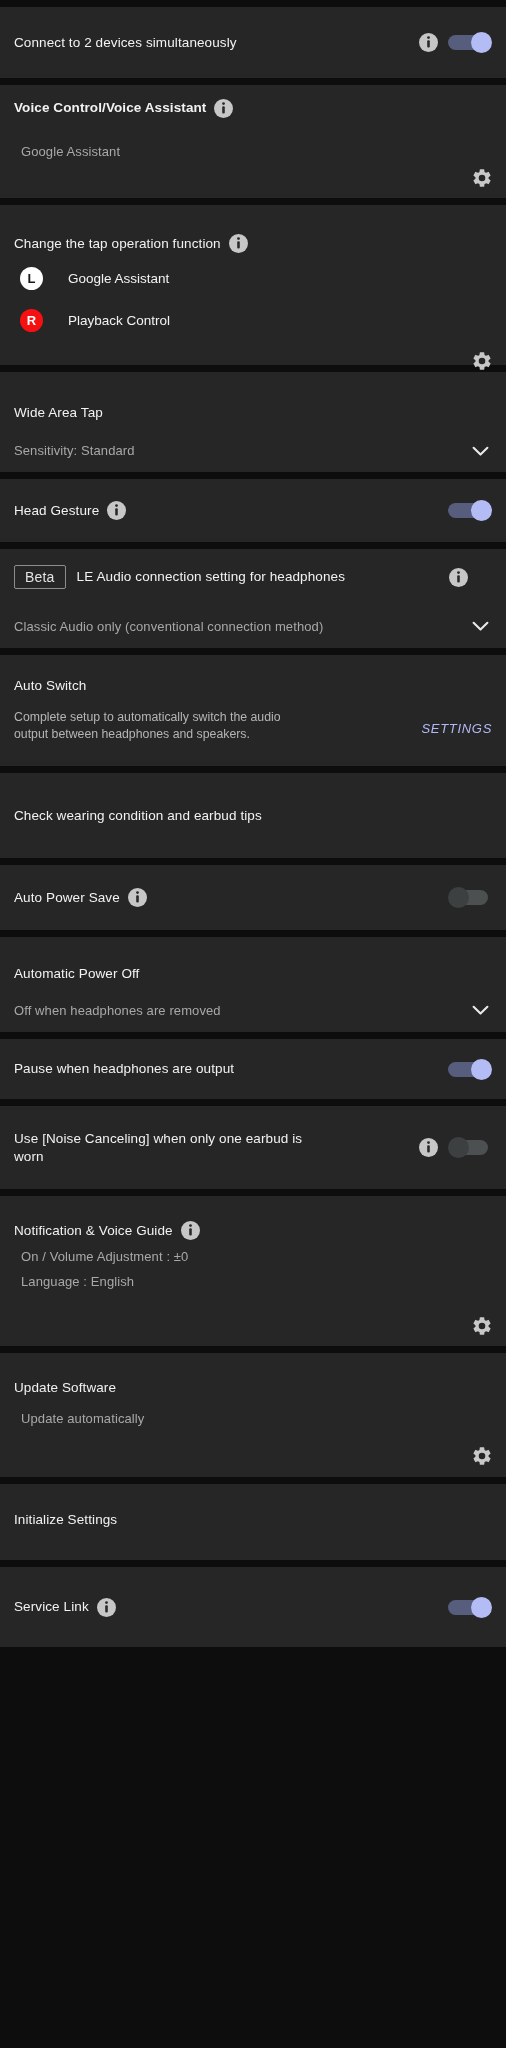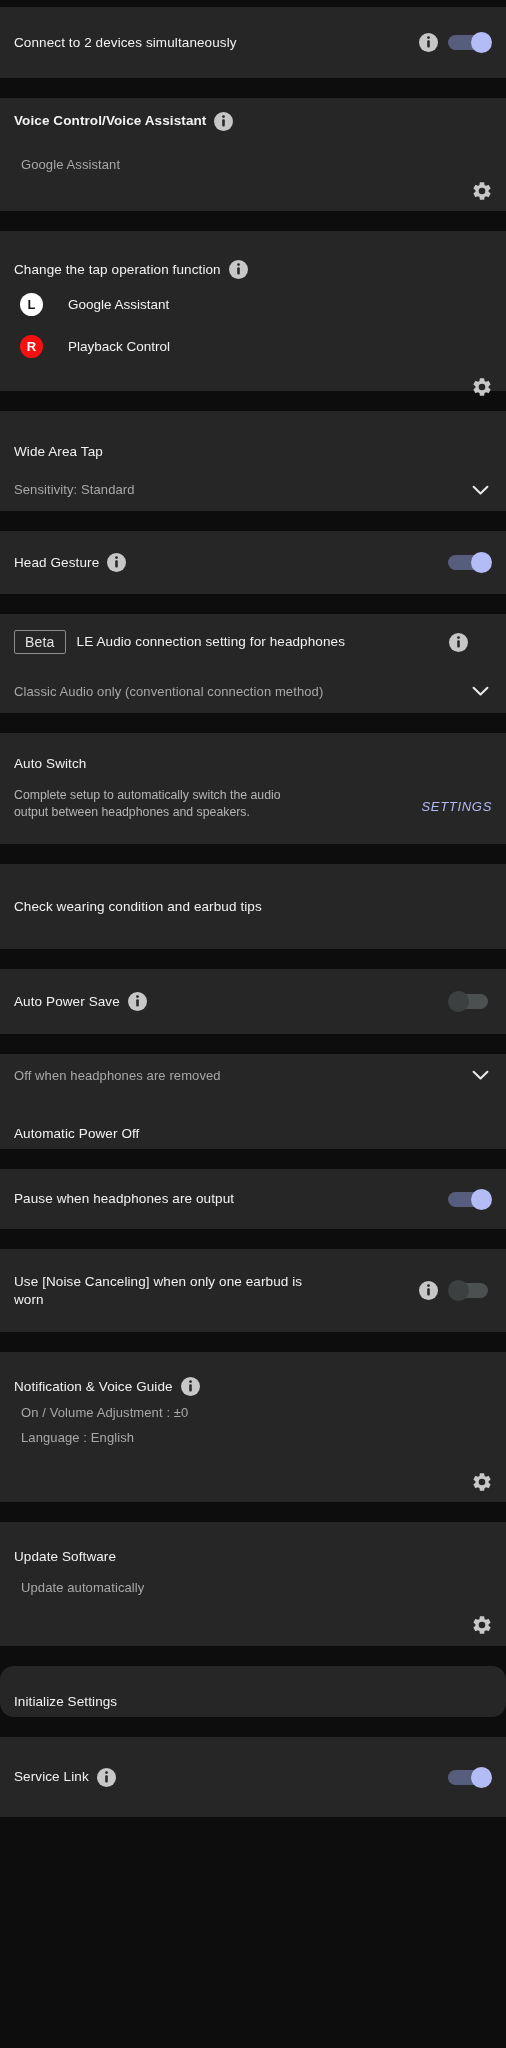--- a/index.html
+++ b/index.html
@@ -10,21 +10,21 @@
     -webkit-font-smoothing:antialiased;
   }
   body { width:506px; min-height:2048px; }
 
   .screen { width:506px; background:#0d0d0d; padding-top:7px; }
 
   
   .card {
     background:#262626;
     width:100%;
-    margin-bottom:20px;
+    margin-bottom:7px;
     position:relative;
   }
 
   
   .row {
     display:flex;
     align-items:center;
     width:100%;
     padding:0 14px;
     position:relative;
@@ -291,31 +291,31 @@
       </span>
       <span class="spacer"></span>
       <span class="toggle off">
         <span class="track"></span>
           <span class="knob"></span>
       </span>
     </div>
   </div>
 
   <div class="card" style="height:95px;">
+    <div class="row" style="height:52px; align-items:flex-end; padding-bottom:6px;">
+      <span class="row-title">Automatic Power Off</span>
+    </div>
     <div class="row" style="height:43px;">
       <span class="row-sub">Off when headphones are removed</span>
       <span class="spacer"></span>
       <span class="chevron">
         <svg width="17" height="11" viewBox="0 0 17 11" fill="none">
             <path d="M1.6 1.8 8.5 8.6 15.4 1.8" stroke-width="2.1" stroke-linecap="round" stroke-linejoin="round"></path>
           </svg>
       </span>
-    </div>
-    <div class="row" style="height:52px; align-items:flex-end; padding-bottom:6px;">
-      <span class="row-title">Automatic Power Off</span>
     </div>
   </div>
 
   <div class="card" style="height:60px;">
     <div class="row" style="height:60px;">
       <span class="row-title">Pause when headphones are output</span>
       <span class="spacer"></span>
       <span class="toggle on">
         <span class="track"></span>
           <span class="knob"></span>
@@ -370,21 +370,21 @@
     <div class="row" style="height:32px; padding-left:21px;">
       <span class="row-sub">Update automatically</span>
     </div>
     <span class="gear" style="top:92px;">
       <svg width="22" height="22" viewBox="0 0 24 24">
           <path d="M19.14 12.94a7.07 7.07 0 0 0 .06-.94 7.07 7.07 0 0 0-.06-.94l2.03-1.58a.49.49 0 0 0 .12-.61l-1.92-3.32a.49.49 0 0 0-.59-.22l-2.39.96a7.02 7.02 0 0 0-1.62-.94l-.36-2.54a.48.48 0 0 0-.48-.41h-3.84a.48.48 0 0 0-.48.41l-.36 2.54c-.59.24-1.13.56-1.62.94l-2.39-.96a.48.48 0 0 0-.59.22L2.74 8.87a.48.48 0 0 0 .12.61l2.03 1.58a7.6 7.6 0 0 0 0 1.88l-2.03 1.58a.49.49 0 0 0-.12.61l1.92 3.32c.12.22.37.3.59.22l2.39-.96c.5.38 1.03.7 1.62.94l.36 2.54c.04.24.24.41.48.41h3.84c.24 0 .44-.17.48-.41l.36-2.54c.59-.24 1.13-.56 1.62-.94l2.39.96c.22.08.47 0 .59-.22l1.92-3.32a.49.49 0 0 0-.12-.61l-2.03-1.58zM12 15.6A3.6 3.6 0 1 1 15.6 12 3.6 3.6 0 0 1 12 15.6z"></path>
         </svg>
     </span>
   </div>
 
-  <div class="card" style="height:51px;border-radius:14px;">
+  <div class="card" style="height:76px;">
     <div class="row" style="height:72px;">
       <span class="row-title">Initialize Settings</span>
     </div>
   </div>
 
   <div class="card" style="height:80px; margin-bottom:0;">
     <div class="row" style="height:80px;">
       <span class="row-title">Service Link</span>
       <span class="info-icon">
         <svg width="19" height="19" viewBox="0 0 19 19">

